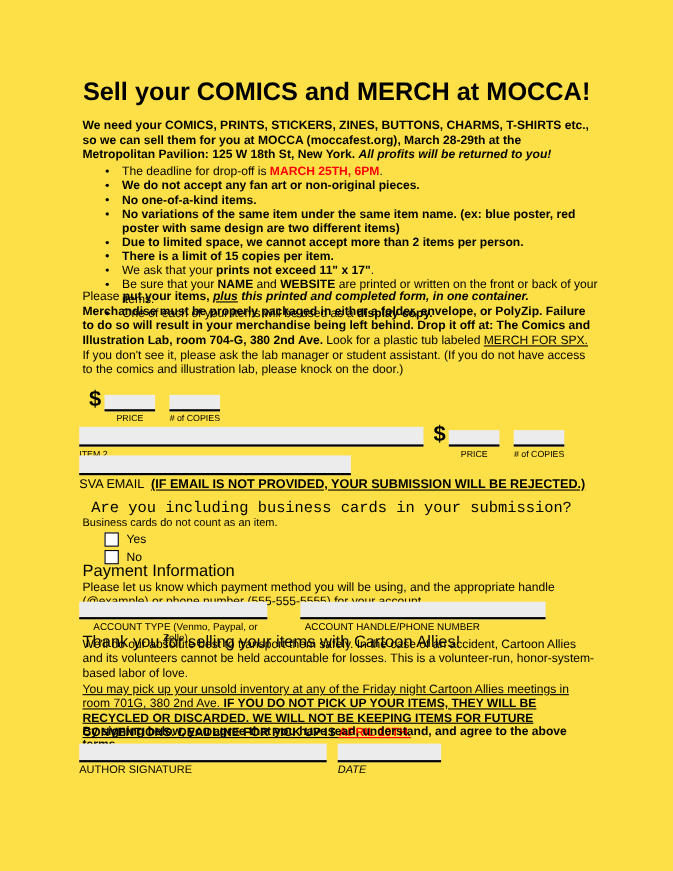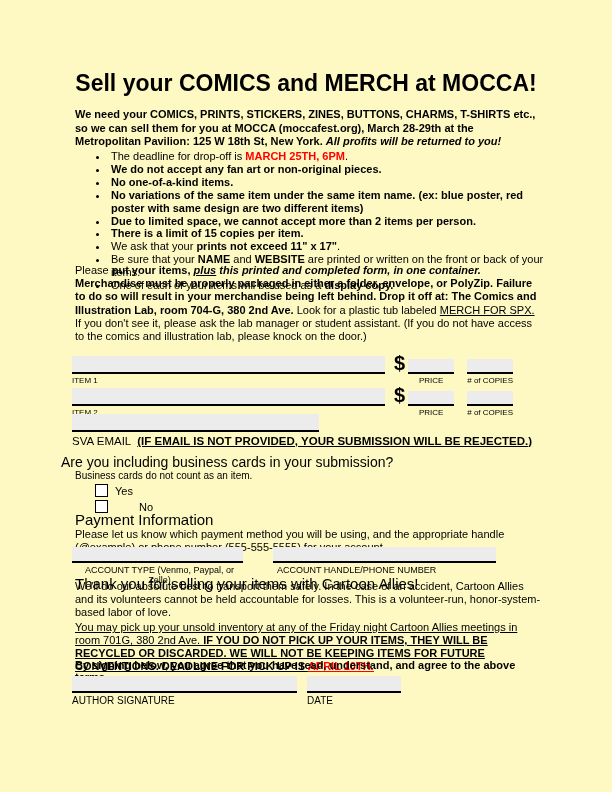--- a/index.html
+++ b/index.html
@@ -1,17 +1,17 @@
 <!DOCTYPE html>
 <html><head>
 <meta charset="utf-8">
 <style>
   html,body { margin:0; padding:0; background:#ffffff; }
   .page {
-    position:relative; width:612px; height:792px; background:#fef9c3;
+    position:relative; width:612px; height:792px; background:#fde047;
     font-family:"Liberation Sans", sans-serif; color:#000; overflow:hidden;
   }
   .abs { position:absolute; }
   .b { font-weight:bold; }
   .bi { font-weight:bold; font-style:italic; }
   .u { text-decoration:underline;margin-top:48px; }
   .red { color:#FF0000; }
 
   .title { left:0; right:0; top:70px; text-align:center; font-size:23px; font-weight:bold; letter-spacing:0; }
 
@@ -37,44 +37,44 @@
   .dollar { font-size:20px; font-weight:bold; line-height:20px; margin:0 3px 12px 9px; }
   .small-field { width:46px; margin-right:13px; }
   .small-field .field-box { height:15px; }
   .small-field .field-label { text-align:center; white-space:nowrap; }
 
   .email-field { top:414px; left:72px; width:466px; }
   .email-field .field-box { width:247px; height:18px; }
   .email-label-row { margin-top:3px; font-size:11.5px; }
   .email-label-row .warn { font-weight:bold; text-decoration:underline; margin-left:6px; }
 
-  .question { top:454px; left:61px; font-size:14px; }
+  .question { top:454px; left:83px; font-size:14px;font-family:Liberation Mono, monospace; }
   .question-note { top:470px; left:75px; font-size:10px; }
   .check-row { left:95px; display:flex; align-items:center; }
   .check-row-yes { top:484px; }
-  .check-row-no { top:500px;gap:24px; }
+  .check-row-no { top:500px; }
   .checkbox { width:11px; height:11px; border:1.5px solid #000; background:#fff; margin-right:7px; }
   .check-label { font-size:11px; }
 
   .section-heading { font-size:15px; }
   .payment-heading { top:511px; left:75px; }
   .payment-desc { top:528px; left:75px; width:466px; font-size:11px; line-height:13px; }
   .account-row { top:547px; left:72px; display:flex; }
   .account-type { width:171px; margin-right:30px;text-align:center; }
   .account-handle { width:223px; }
   .account-row .field-box { height:16px; }
   .account-row .field-label { font-size:9px; padding-left:4px; }
 
   .thanks-heading { top:575px; left:75px; }
   .thanks-desc { top:580px; left:75px; width:468px; font-size:11px; line-height:13px; }
   .pickup { top:621px; left:75px; width:470px; font-size:11px; line-height:13px;text-decoration:underline; }
   .agreement { top:659px; left:75px; width:470px; font-size:11px; font-weight:bold; }
   .signature-row { top:676px; left:72px; display:flex; }
   .signature-field { width:225px; margin-right:10px; }
-  .date-field { width:94px; }
+  .date-field { width:94px;font-style:italic; }
   .signature-row .field-box { height:17px; }
   .signature-row .field-label { font-size:10px; }
 </style>
 </head>
 <body>
 
 <div class="page">
 
   <div class="abs title">Sell your COMICS and MERCH at MOCCA!</div>
 
@@ -95,24 +95,20 @@
       <li><span>One of each of your items will be used as a </span><span class="b">display copy.</span></li>
     </ul>
   </div>
 
   <div class="abs dropoff">
     <span>Please </span><span class="b">put your items, </span><span class="bi u">plus</span><span class="bi"> this printed and completed form, in one container.</span><span class="b"> Merchandise must be properly packaged in either a folder, envelope, or PolyZip. Failure to do so will result in your merchandise being left behind. Drop it off at: The Comics and Illustration Lab, room 704-G, 380 2nd Ave.</span><span> Look for a plastic tub labeled </span><span class="u">MERCH FOR SPX.</span><span> If you don't see it, please ask the lab manager or student assistant. (If you do not have access to the comics and illustration lab, please knock on the door.)</span>
   </div>
 
 
   <div class="abs item-row item-row-1">
-    <div class="item-main">
-      <div class="field-box"></div>
-      <div class="field-label">ITEM 1</div>
-    </div>
     <div class="dollar">$</div>
     <div class="small-field">
       <div class="field-box"></div>
       <div class="field-label">PRICE</div>
     </div>
     <div class="small-field">
       <div class="field-box"></div>
       <div class="field-label"># of COPIES</div>
     </div>
   </div>

